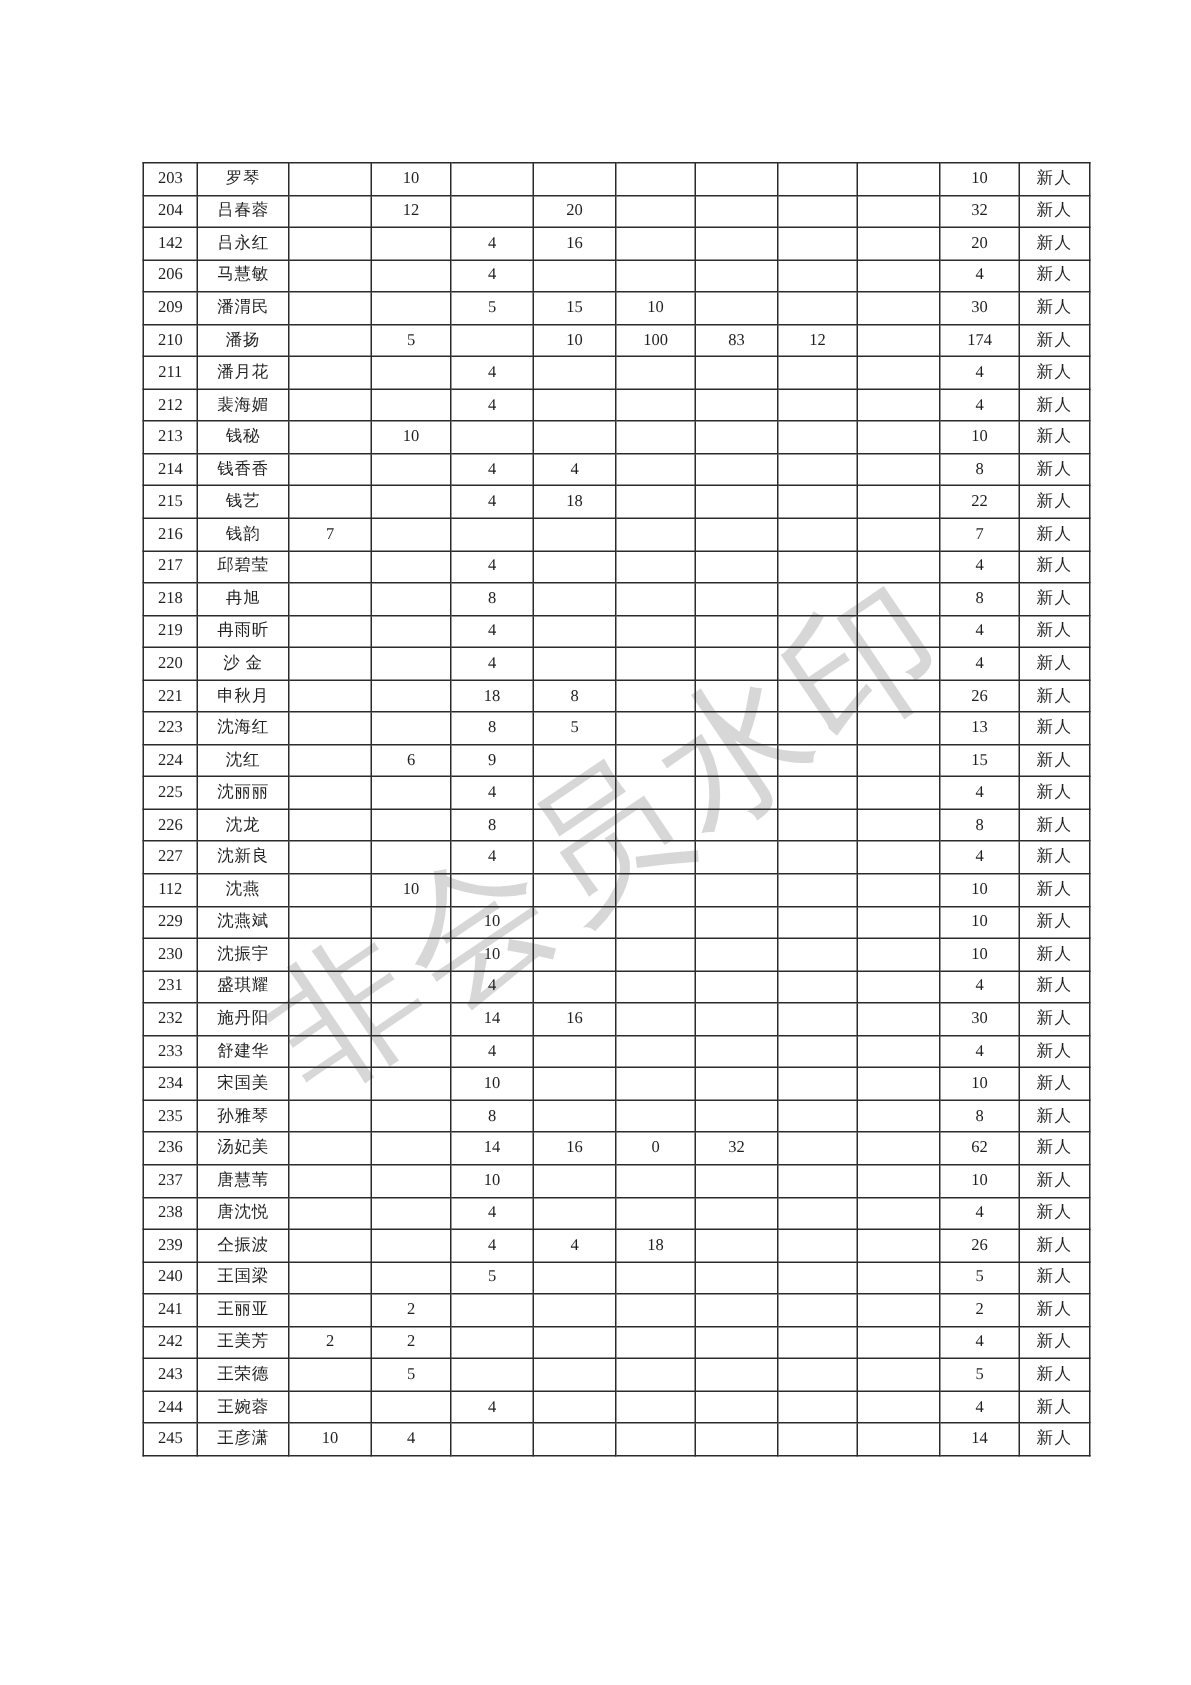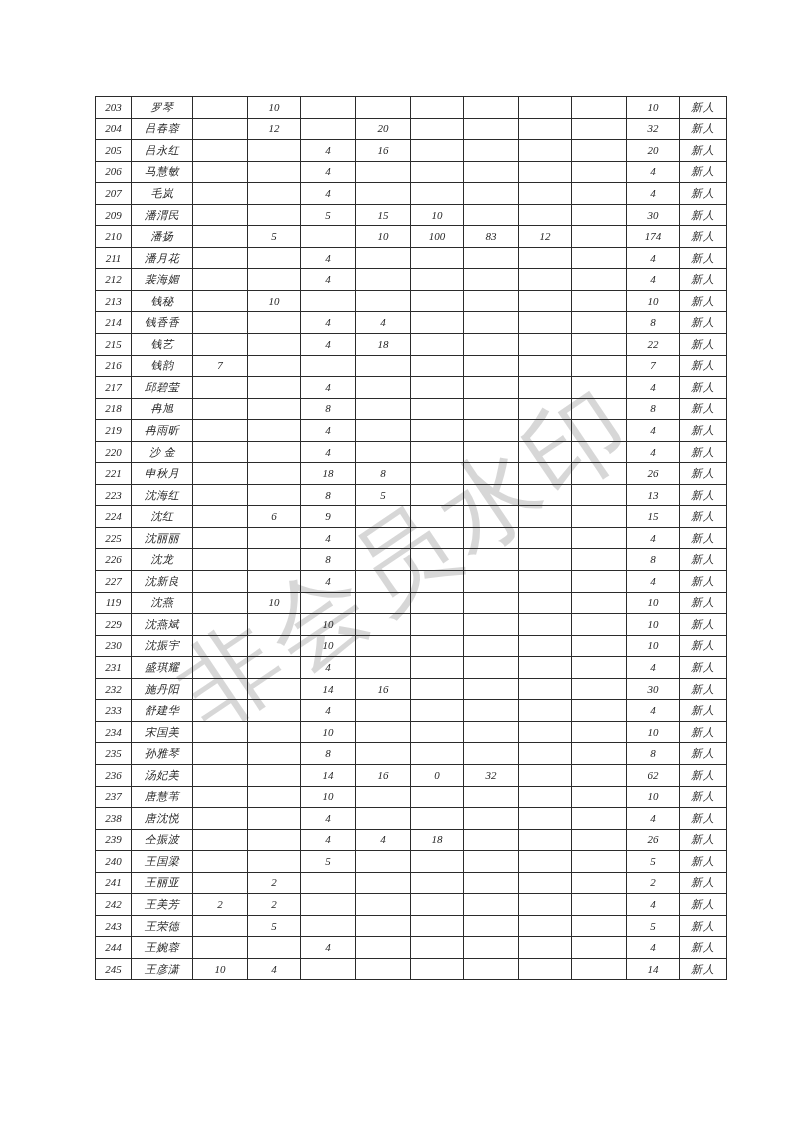--- a/index.html
+++ b/index.html
@@ -24,26 +24,25 @@
     letter-spacing: 5px;
     color: rgba(0, 0, 0, 0.155);
     white-space: nowrap;
     user-select: none;
     pointer-events: none;
     z-index: 1;
   }
   table.roster {
     position: absolute;
     left: 95px;
-    top: 96px;
+    top: 108px;
     width: 632px;
     border-collapse: collapse;
     table-layout: fixed;
     z-index: 2;
-    font-style: italic;
   }
   table.roster td {
     border: 1px solid #2b2b2b;
     height: 20.55px;
     padding: 0;
     text-align: center;
     vertical-align: middle;
     font-size: 11px;
     line-height: 1;
     color: #1f1f1f;
@@ -99,50 +98,36 @@
           <td></td>
           <td>20</td>
           <td></td>
           <td></td>
           <td></td>
           <td></td>
           <td>32</td>
           <td class="status-cell">新人</td>
         </tr>
         <tr>
-          <td>205</td>
+          <td>142</td>
           <td class="name-cell">吕永红</td>
           <td></td>
           <td></td>
           <td>4</td>
           <td>16</td>
           <td></td>
           <td></td>
           <td></td>
           <td></td>
           <td>20</td>
           <td class="status-cell">新人</td>
         </tr>
         <tr>
           <td>206</td>
           <td class="name-cell">马慧敏</td>
-          <td></td>
-          <td></td>
-          <td>4</td>
-          <td></td>
-          <td></td>
-          <td></td>
-          <td></td>
-          <td></td>
-          <td>4</td>
-          <td class="status-cell">新人</td>
-        </tr>
-        <tr>
-          <td>207</td>
-          <td class="name-cell">毛岚</td>
           <td></td>
           <td></td>
           <td>4</td>
           <td></td>
           <td></td>
           <td></td>
           <td></td>
           <td></td>
           <td>4</td>
           <td class="status-cell">新人</td>
@@ -393,21 +378,21 @@
           <td>4</td>
           <td></td>
           <td></td>
           <td></td>
           <td></td>
           <td></td>
           <td>4</td>
           <td class="status-cell">新人</td>
         </tr>
         <tr>
-          <td>119</td>
+          <td>112</td>
           <td class="name-cell">沈燕</td>
           <td></td>
           <td>10</td>
           <td></td>
           <td></td>
           <td></td>
           <td></td>
           <td></td>
           <td></td>
           <td>10</td>

